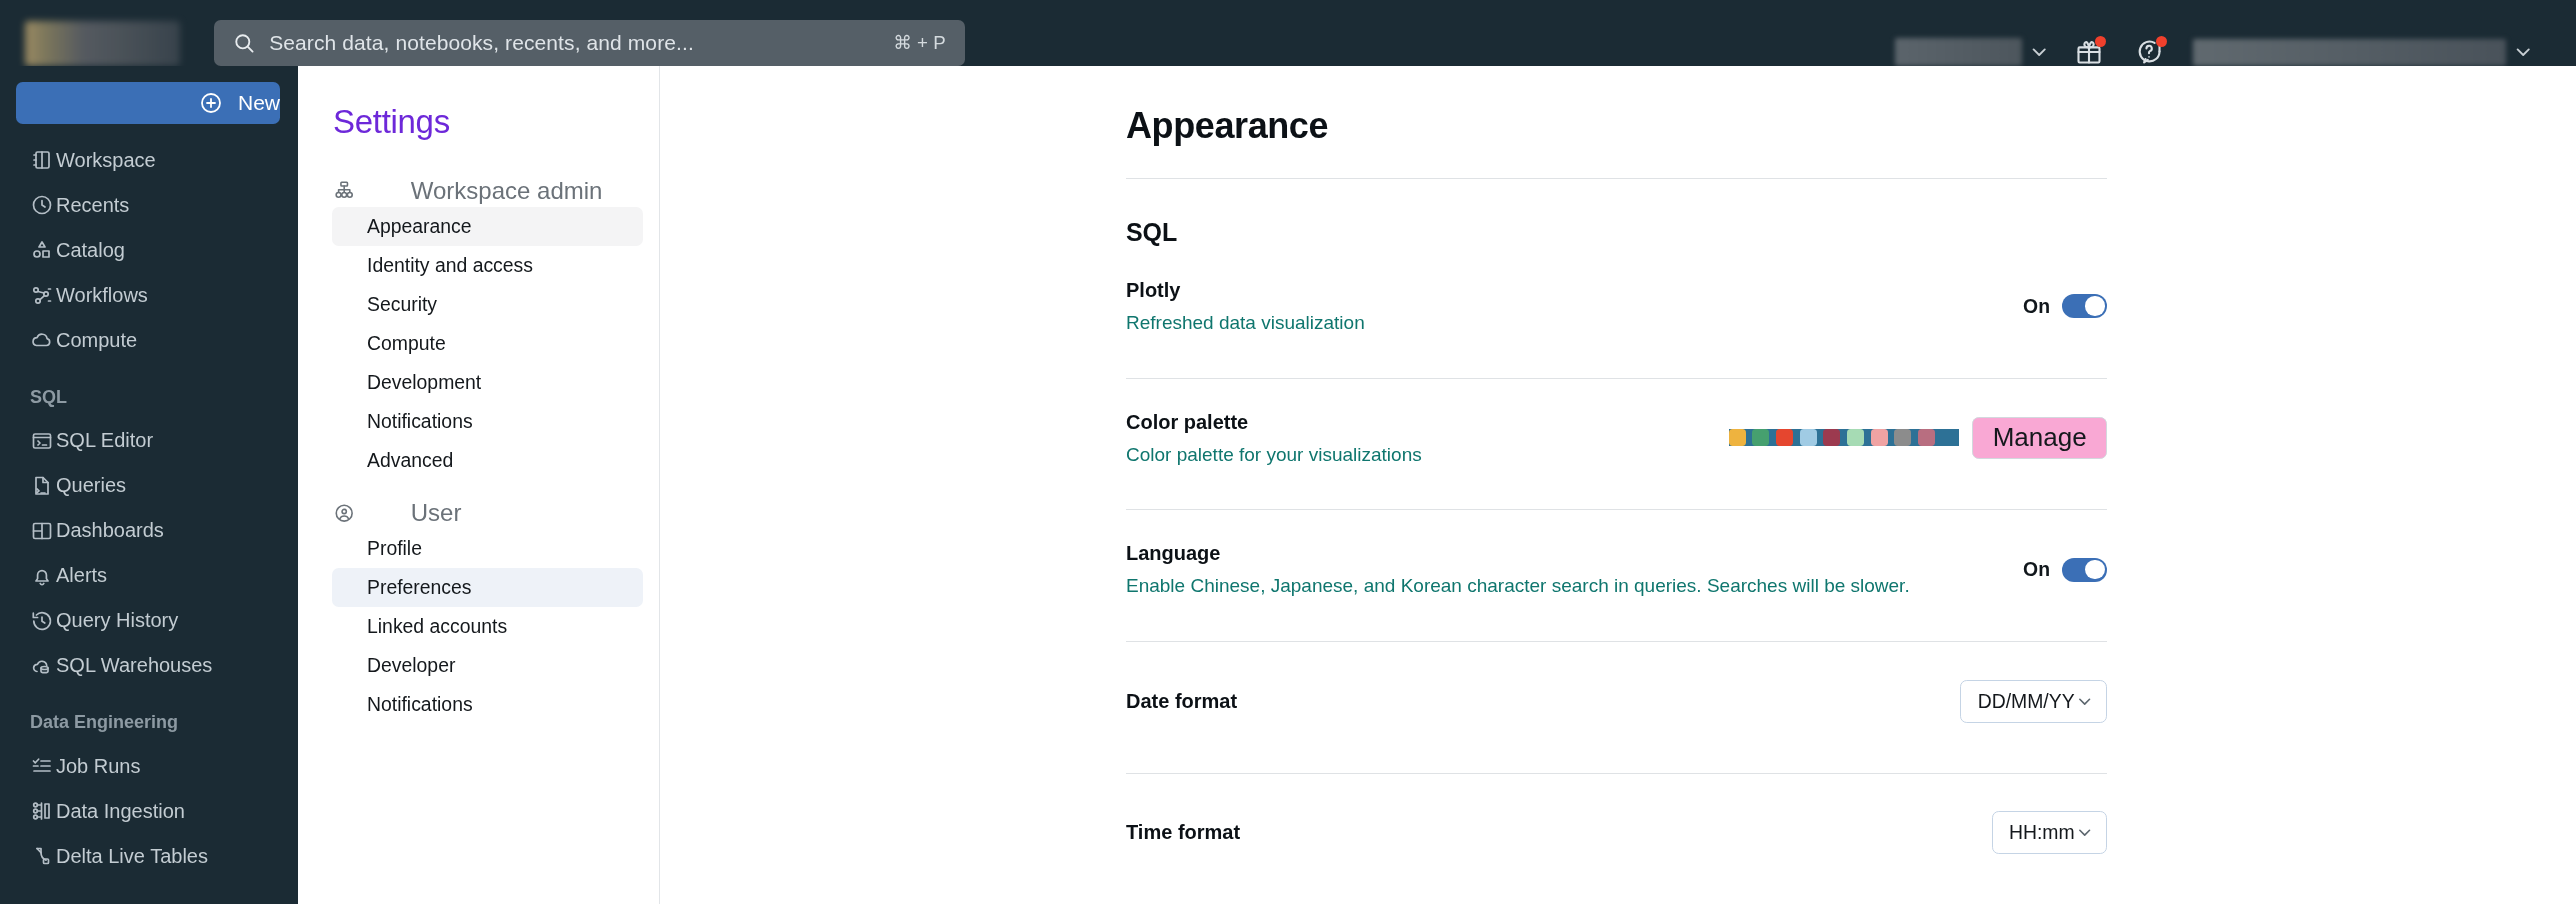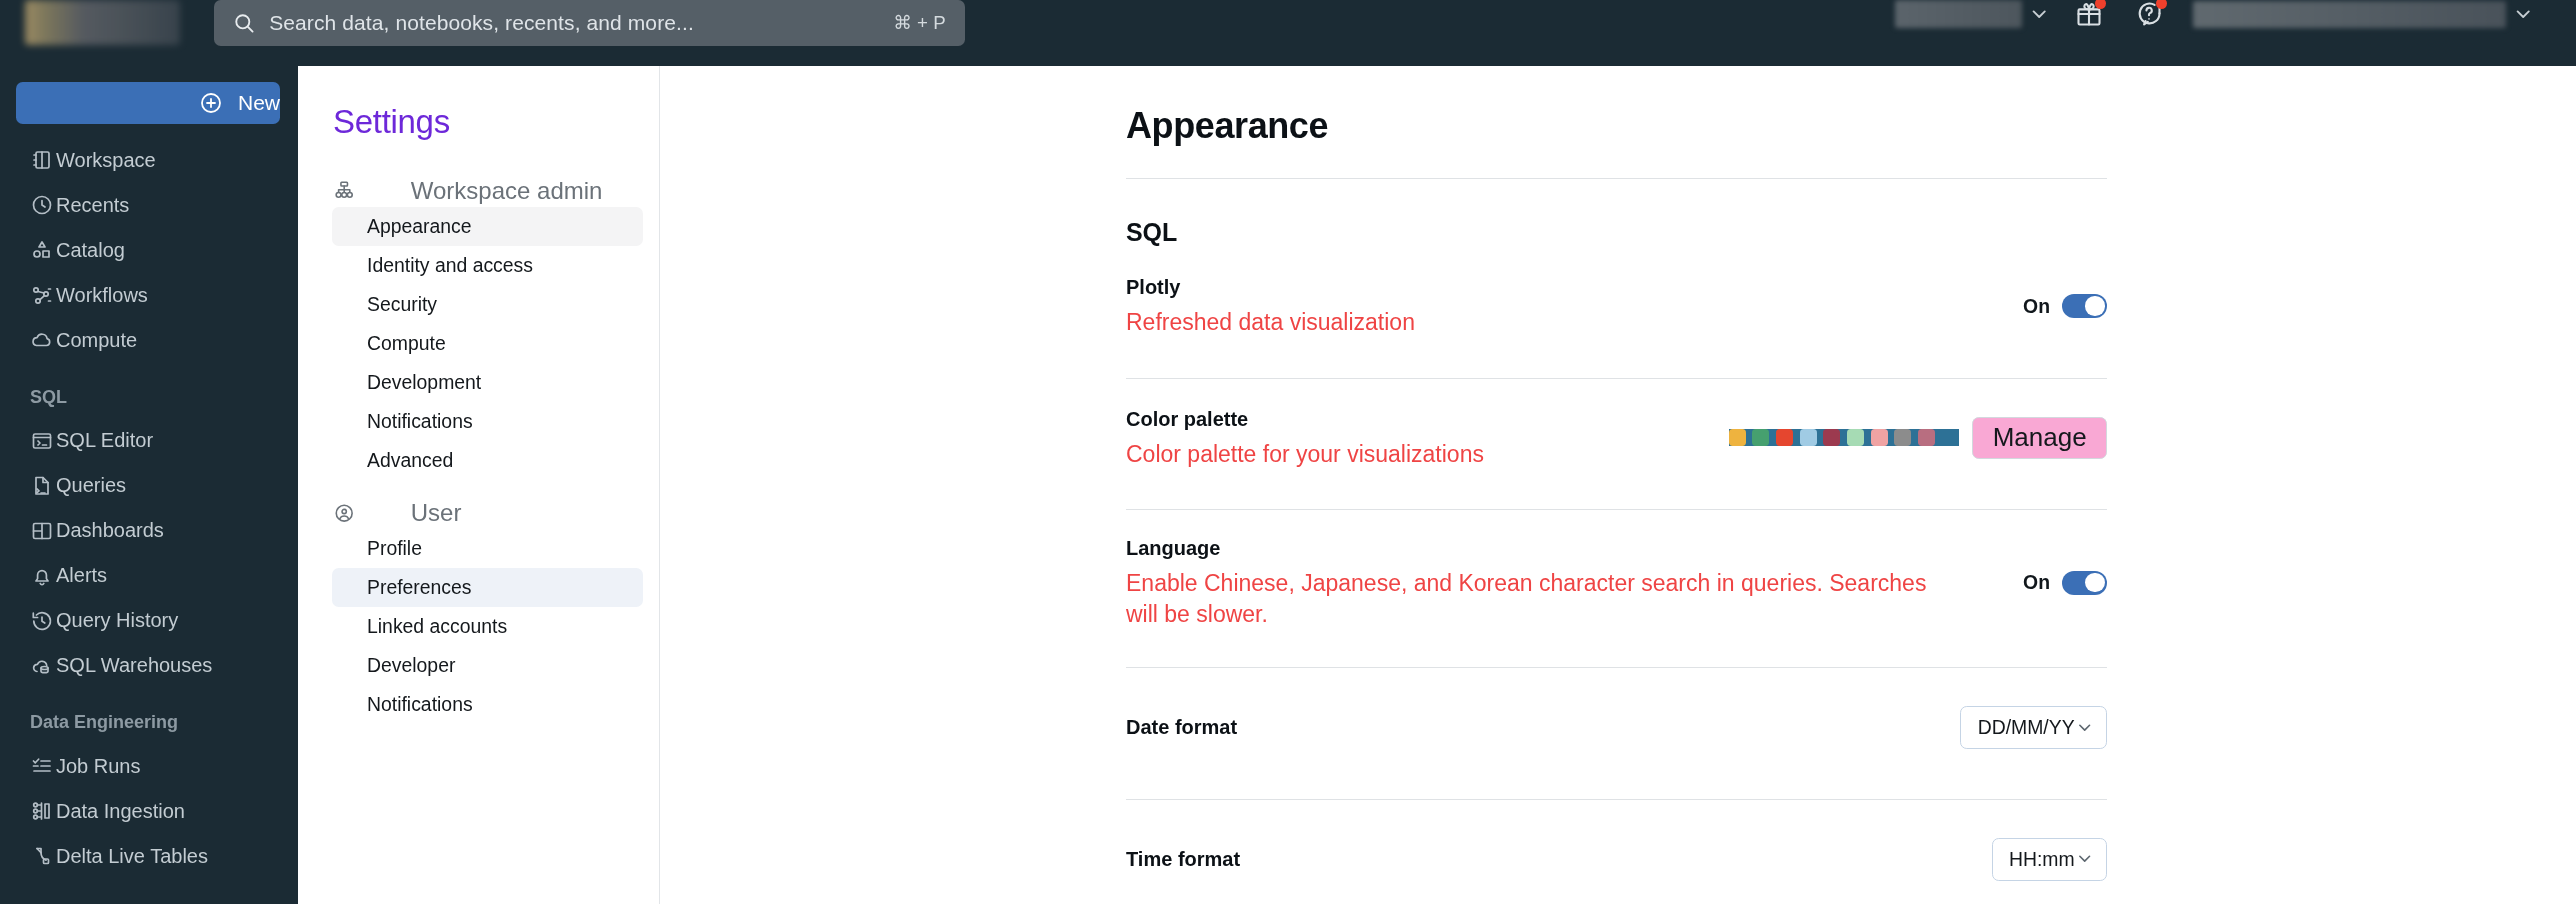--- a/index.html
+++ b/index.html
@@ -8,21 +8,21 @@
     font-family: "Liberation Sans", sans-serif;
     background: #ffffff;
     overflow: hidden;
   }
 
   
   .topbar {
     position: absolute; top: 0; left: 0;
     width: 2576px; height: 66px;
     background: #1b2b34;
-    display: flex; align-items: flex-start;
+    display: flex; align-items: flex-end;
     padding: 0 34px 0 25px;
   }
   .logo-blur {
     width: 155px; height: 45px; border-radius: 3.7px;
     background: linear-gradient(90deg,#b09a6a 0%,#8c8363 14%,#5f6268 38%,#53595f 62%,#3d4750 100%);
     filter: blur(3.7px);
     opacity: .85;
     flex: none;
   }
   .search-wrap {
@@ -133,21 +133,21 @@
   .section-h {
     font-size: 25px; font-weight: 700; color: #0c1116;
     margin-top: 39px; margin-bottom: 0; letter-spacing: -0.1px;
   }
   .row {
     display: flex; align-items: center; justify-content: space-between;
     padding: 0; min-height: 69px;
   }
   .row-left { max-width: 806px; }
   .row-label { font-size: 20px; font-weight: 700; color: #0c1116; line-height: 1.35; }
-  .row-desc { font-size: 23px; color: #ef4444; margin-top: 6px; line-height: 1.35; }
+  .row-desc { font-size: 19px; color: #0f766e; margin-top: 6px; line-height: 1.35; }
   .row-right { display: flex; align-items: center; gap: 13.4px; flex: none; }
 
   .toggle-wrap { display: flex; align-items: center; gap: 12px; }
   .toggle-label { font-size: 19.4px; font-weight: 700; color: #11171c; }
   .toggle {
     width: 45px; height: 24px; border-radius: 12px; background: #3b6fb6;
     position: relative; cursor: pointer; flex: none;
   }
   .toggle .knob {
     position: absolute; top: 2.2px; right: 2.2px;

